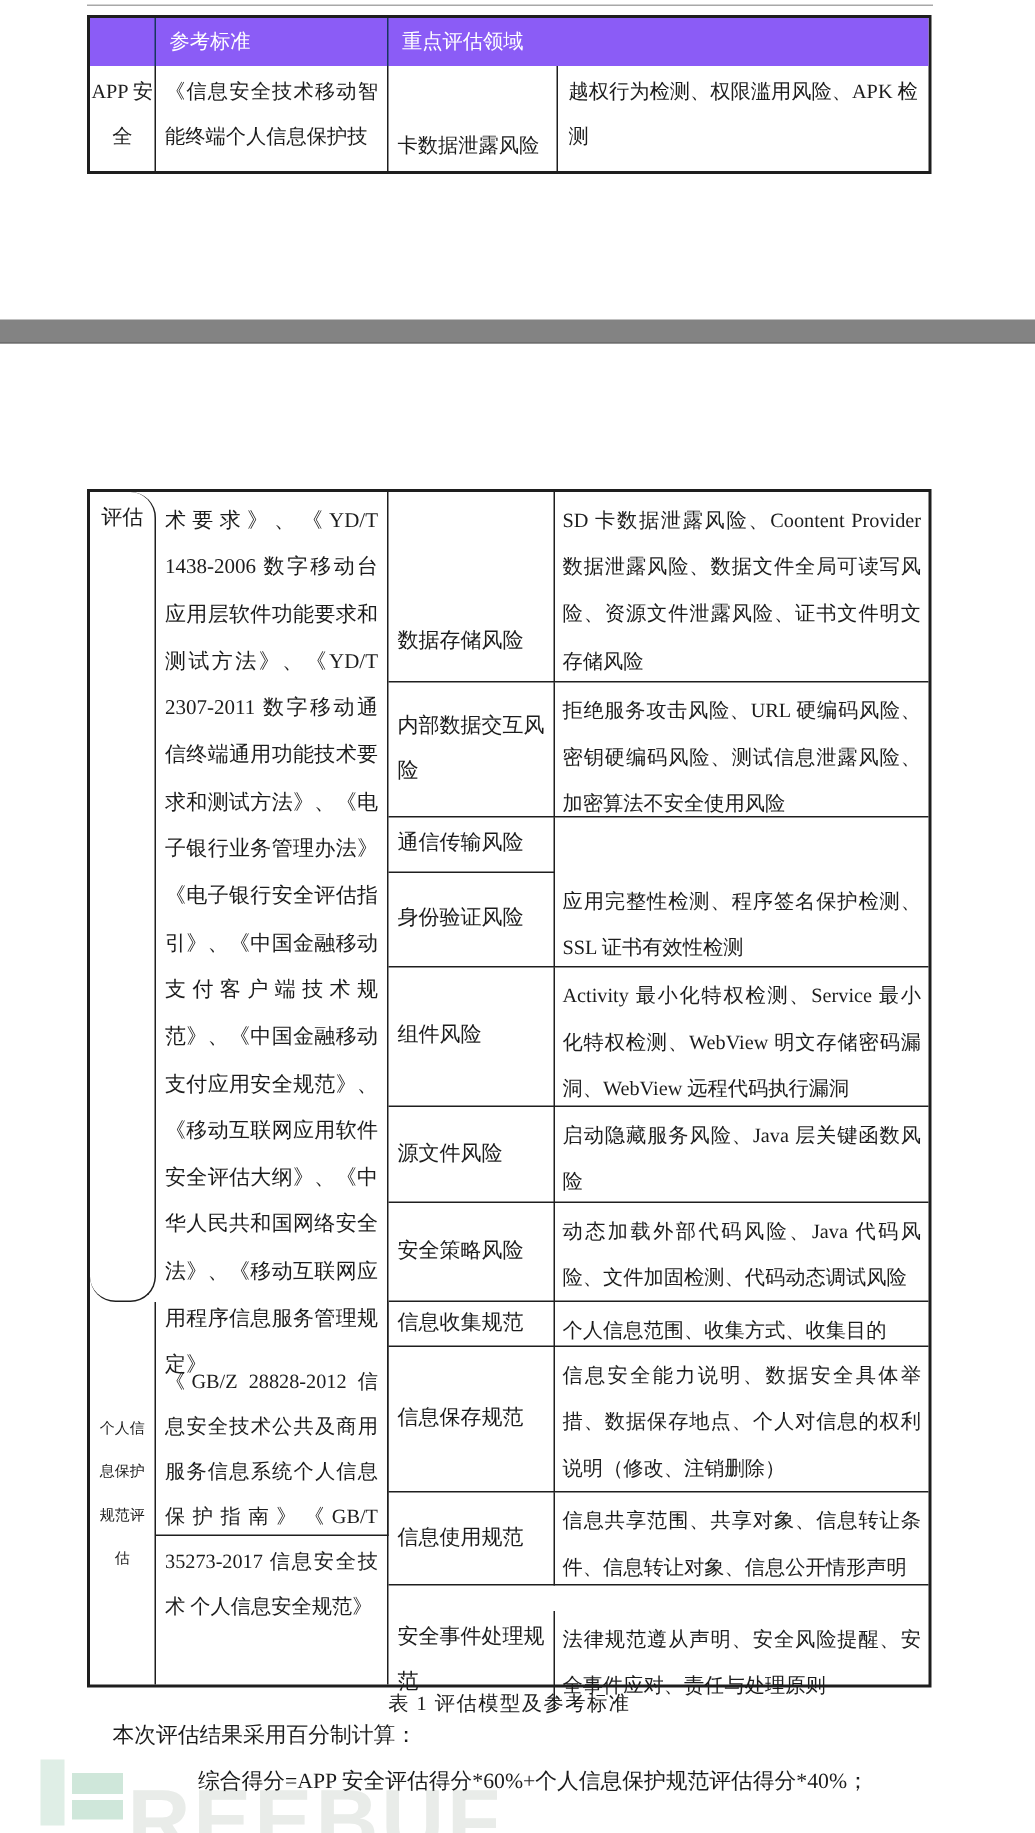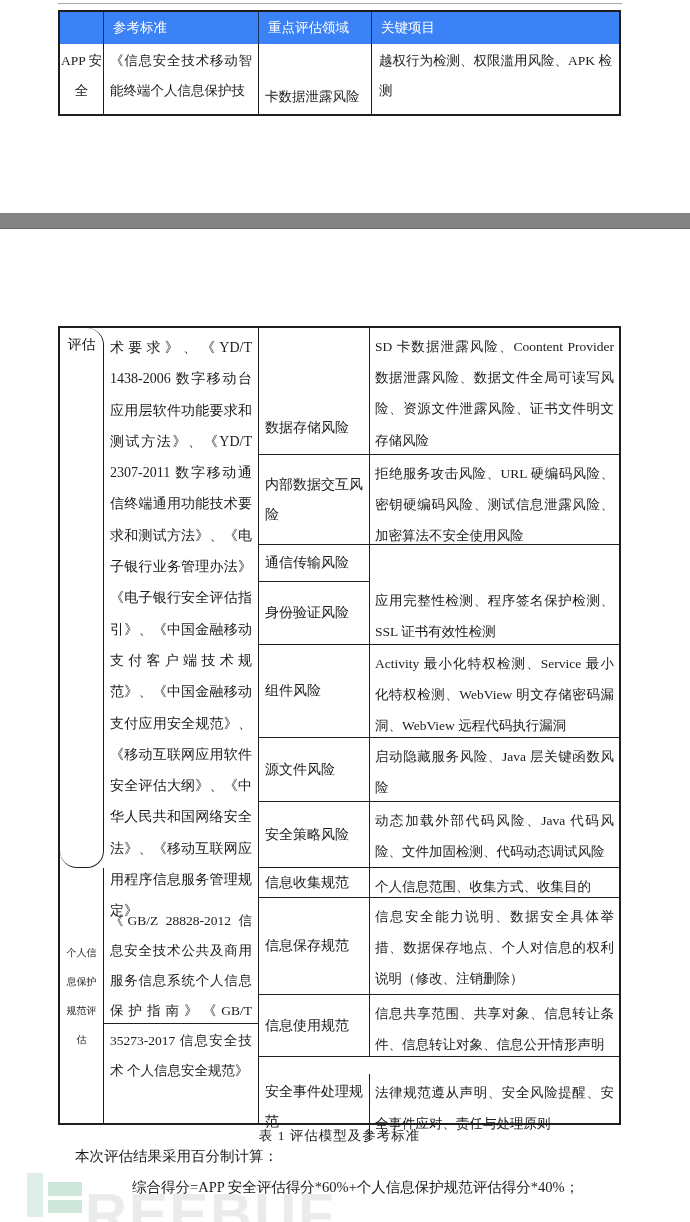--- a/index.html
+++ b/index.html
@@ -8,21 +8,21 @@
     position:relative; width:690px; height:1222px;
     background:#ffffff; overflow:hidden;
     font-family:"Liberation Serif","DejaVu Serif",serif;
     color:#1c1c1c;
   }
   
   .top-hairline { position:absolute; left:58px; top:3px; width:564px; height:1px; background:#a8a8a8; }
 
   
   .tt { position:absolute; left:58px; top:10px; width:563px; border:2px solid #1e1e1e; background:#fff; }
-  .tt-header { display:flex; height:32px; background:#3b82f6; color:#ffffff;
+  .tt-header { display:flex; height:32px; background:#8b5cf6; color:#ffffff;
                font-family:"Liberation Sans","DejaVu Sans",sans-serif; font-size:13.5px; }
   .tt-header > div { border-right:1px solid #1c3p5f; }
   .tt-h { display:flex; align-items:center; padding-left:9px; border-right:1px solid #17365d; }
   .tt-h:last-child { border-right:none; }
   .w1 { width:44px; flex:none; }
   .w2 { width:155px; flex:none; }
   .w3 { width:113px; flex:none; }
   .w4 { flex:1; }
   .tt-body { display:flex; height:70px; font-size:13.5px; }
   .tt-c { border-right:1px solid #1e1e1e; }
@@ -84,21 +84,20 @@
 
 <div class="page">
 
   <div class="top-hairline"></div>
 
   <div class="tt">
     <div class="tt-header">
       <div class="tt-h w1"></div>
       <div class="tt-h w2">参考标准</div>
       <div class="tt-h w3">重点评估领域</div>
-      <div class="tt-h w4">关键项目</div>
     </div>
     <div class="tt-body">
       <div class="tt-c tt-cat w1">APP 安全</div>
       <div class="tt-c tt-ref w2">《信息安全技术移动智能终端个人信息保护技</div>
       <div class="tt-c tt-focus w3">
         <span>卡数据泄露风险</span>
       </div>
       <div class="tt-c tt-key w4">越权行为检测、权限滥用风险、APK 检测</div>
     </div>
   </div>

